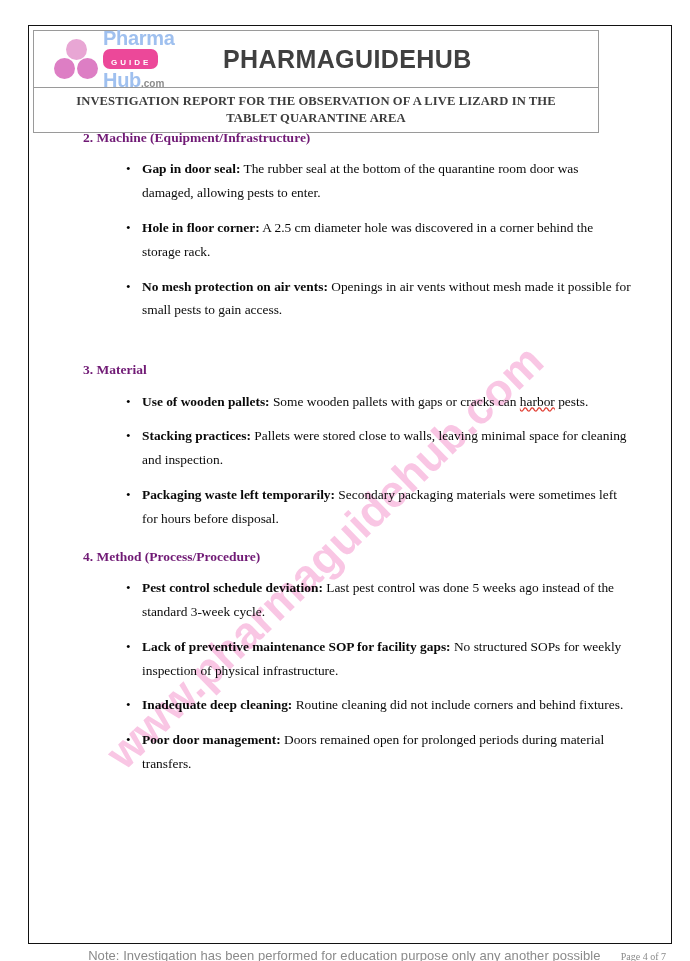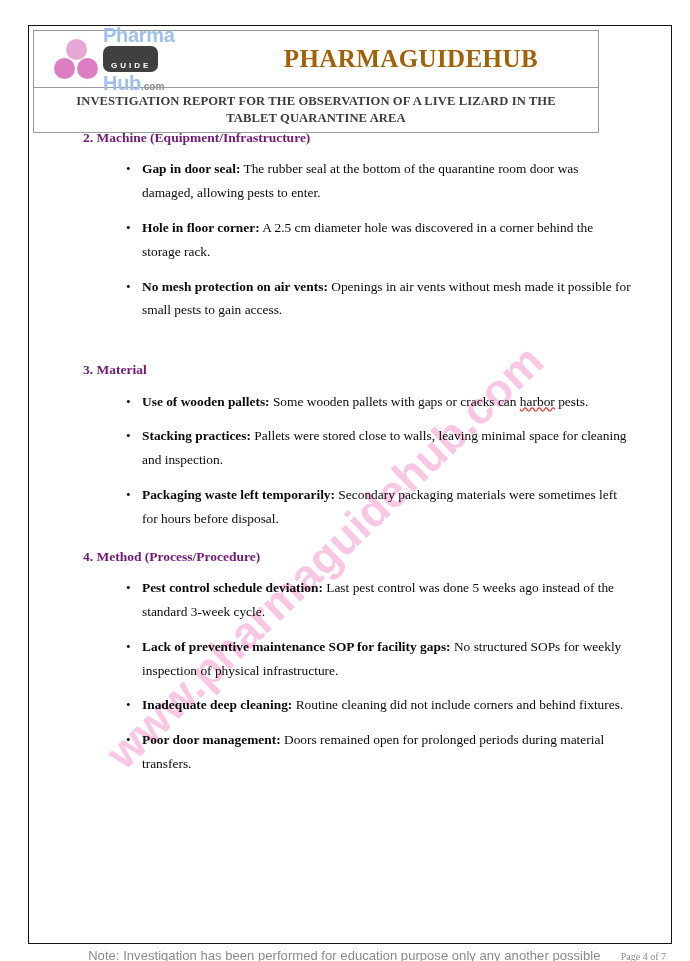--- a/index.html
+++ b/index.html
@@ -95,50 +95,50 @@
     font-family: "Liberation Sans", sans-serif;
   }
   .logo-line1 {
     font-size: 20px;
     font-weight: 700;
     color: #9fc0ef;
     letter-spacing: -0.3px;
   }
   .logo-guide {
     display: inline-block;
-    background: #404040;
+    background: #ec4899;
     border-radius: 7px;
     color: #ffffff;
     font-size: 8px;
     font-weight: 700;
     letter-spacing: 3px;
-    padding: 16px 7px 1px 8px;
+    padding: 10px 7px 1px 8px;
     margin: 1px 0 1px 0;
     line-height: 1.1;
   }
   .logo-line3 {
     font-size: 20px;
     font-weight: 700;
     color: #9fc0ef;
     letter-spacing: -0.3px;
   }
   .logo-line3 .dotcom {
     font-size: 10px;
     color: #8c8c8c;
     font-weight: 700;
     letter-spacing: 0px;
   }
 
   #brand-title {
     flex: 1 1 auto;
-    text-align: right;
-    font-family: Liberation Serif, serif;
+    text-align: left;
+    font-family: Liberation Sans, sans-serif;
     font-weight: 700;
     font-size: 25px;
-    color: #a16207;
+    color: #404040;
     letter-spacing: 0.4px;
     padding-right: 60px;
   }
 
   #header-subtitle-row {
     padding: 5px 28px 6px 28px;
     text-align: center;
     font-family: "Liberation Serif", serif;
     font-weight: 700;
     font-size: 12.6px;

